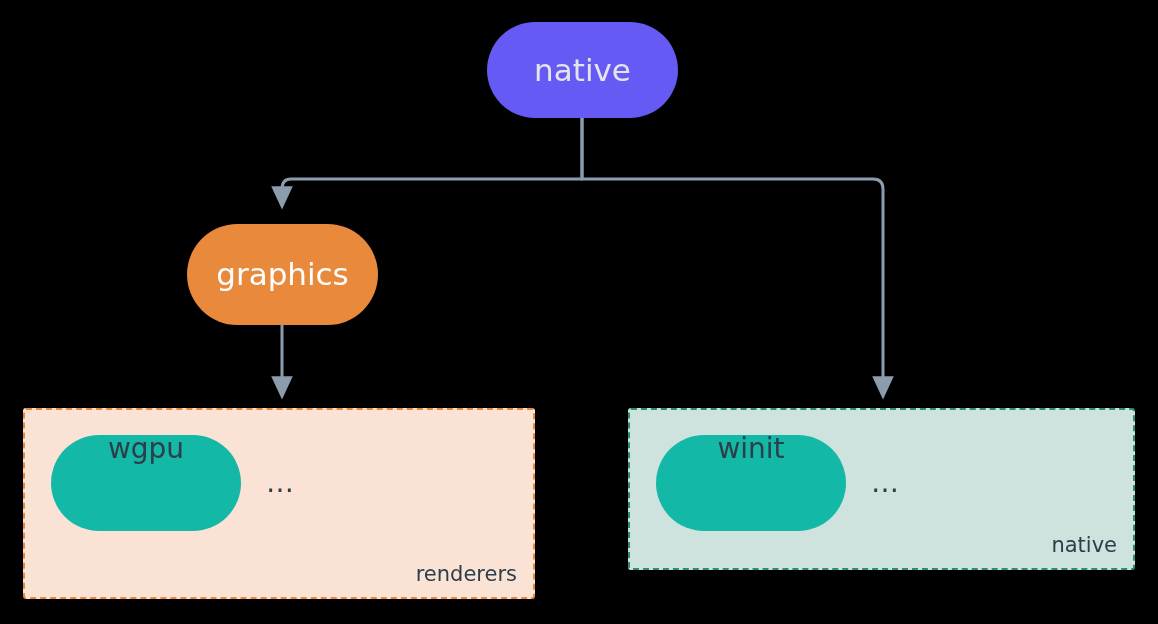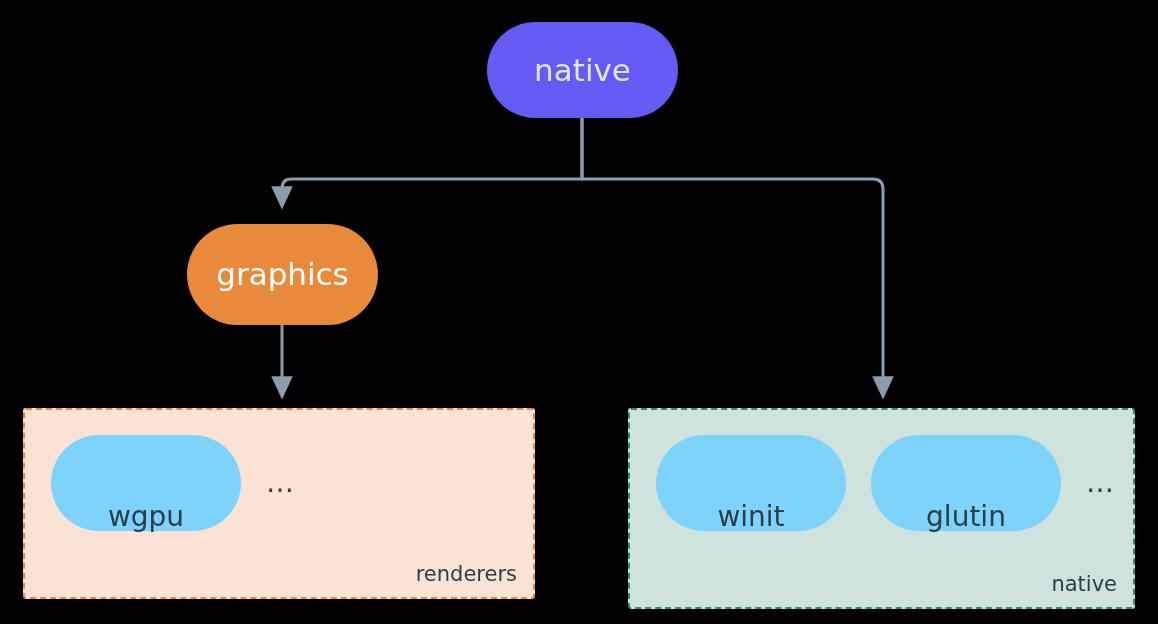--- a/index.html
+++ b/index.html
@@ -104,35 +104,35 @@
     top: 408px;
     width: 512px;
     height: 191px;
     background: #FAE3D5;
     border-color: #E8893C;
   }
   #cluster-shells {
     left: 628px;
     top: 408px;
     width: 507px;
-    height: 201px;
+    height: 162px;
     background: #CEE2DE;
     border-color: #2E8B74;
   }
 
   
   .leaf {
     display: flex;
-    align-items: flex-end;
+    align-items: flex-start;
     justify-content: center;
     box-sizing: border-box;
     height: 96px;
     min-width: 190px;
     padding: 0 20px;
-    background: #7dd3fc;
+    background: #14b8a6;
     border-radius: 999px;
     color: #2C3E4A;
     font-size: 28px;
     line-height: 1;
     white-space: nowrap;
   }
   .ellipsis {
     display: flex;
     align-items: center;
     height: 96px;
@@ -177,21 +177,18 @@
       <div class="ellipsis">…</div>
     </div>
     <div class="cluster-title">renderers</div>
   </div>
 
   <div class="cluster" id="cluster-shells">
     <div class="cluster-body">
       <div class="leaf">
         <span>winit</span>
       </div>
-      <div class="leaf">
-        <span>glutin</span>
-      </div>
       <div class="ellipsis">…</div>
     </div>
     <div class="cluster-title">native</div>
   </div>
 
 </div>
 
 </body></html>

